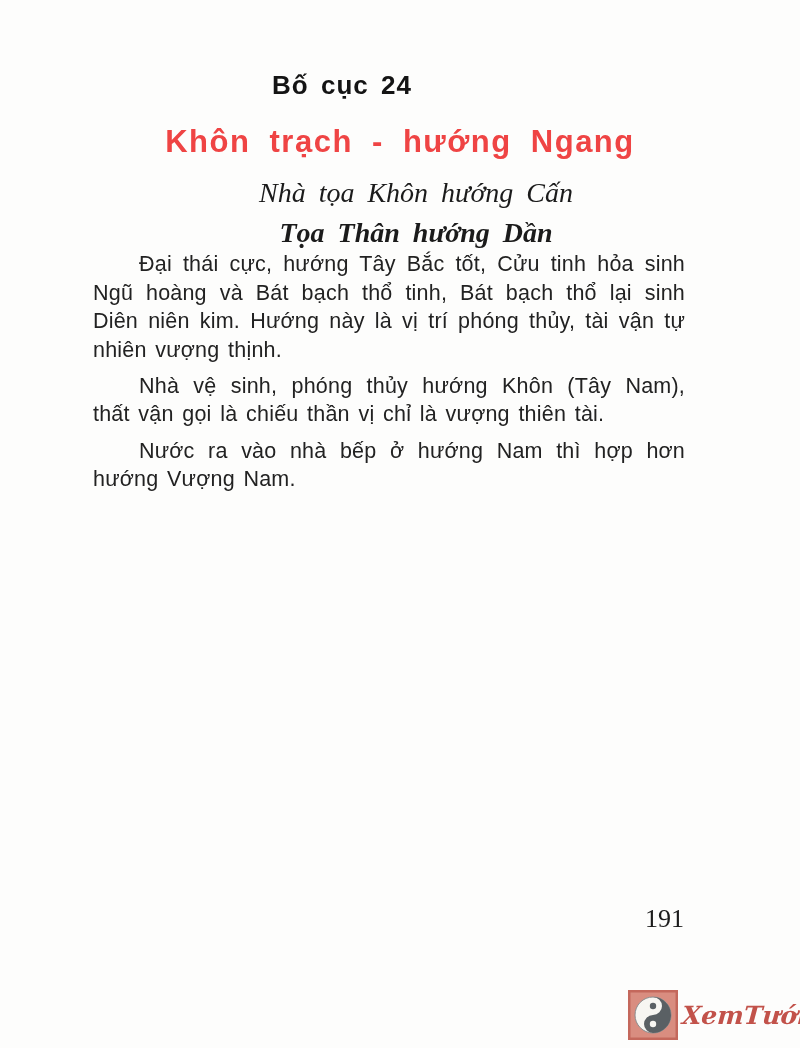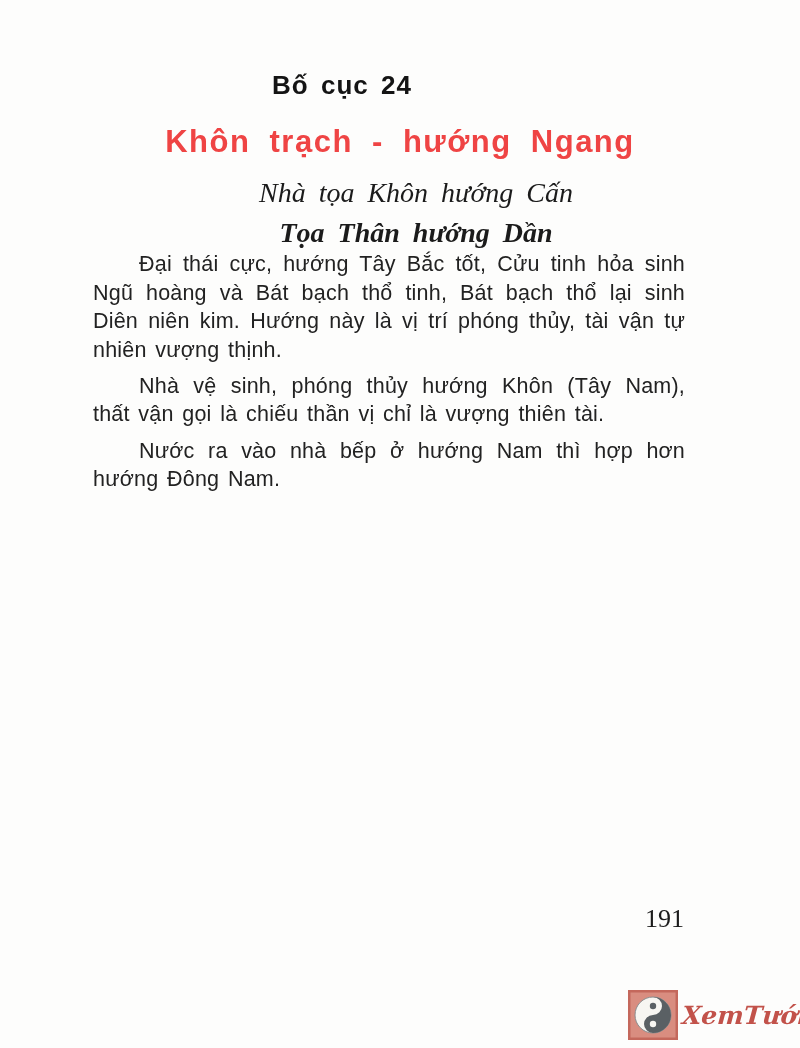--- a/index.html
+++ b/index.html
@@ -115,21 +115,21 @@
 
   <div class="main-title">Khôn trạch - hướng Ngang</div>
 
   <div class="subtitle line1">Nhà tọa Khôn hướng Cấn</div>
 
   <div class="subtitle line2">Tọa Thân hướng Dần</div>
 
   <div class="body-text">
     <p>Đại thái cực, hướng Tây Bắc tốt, Cửu tinh hỏa sinh Ngũ hoàng và Bát bạch thổ tinh, Bát bạch thổ lại sinh Diên niên kim. Hướng này là vị trí phóng thủy, tài vận tự nhiên vượng thịnh.</p>
     <p>Nhà vệ sinh, phóng thủy hướng Khôn (Tây Nam), thất vận gọi là chiếu thần vị chỉ là vượng thiên tài.</p>
-    <p>Nước ra vào nhà bếp ở hướng Nam thì hợp hơn hướng Đông Nam.</p>
+    <p>Nước ra vào nhà bếp ở hướng Nam thì hợp hơn hướng Vượng Nam.</p>
   </div>
 
   <div class="page-number">191</div>
 
   <div class="watermark">
     <svg class="watermark-icon" viewBox="0 0 50 50">
       <rect x="1" y="1" width="48" height="48" fill="#d98d80" stroke="#c4685c" stroke-width="3"></rect>
       <circle cx="25" cy="25" r="18" fill="#f7f6f2" stroke="#8a8d8f" stroke-width="1"></circle>
       <path d="M25,7 a18,18 0 0 1 0,36 a9,9 0 0 1 0,-18 a9,9 0 0 0 0,-18 z" fill="#5a6064"></path>
       <circle cx="25" cy="16" r="3.2" fill="#5a6064"></circle>

